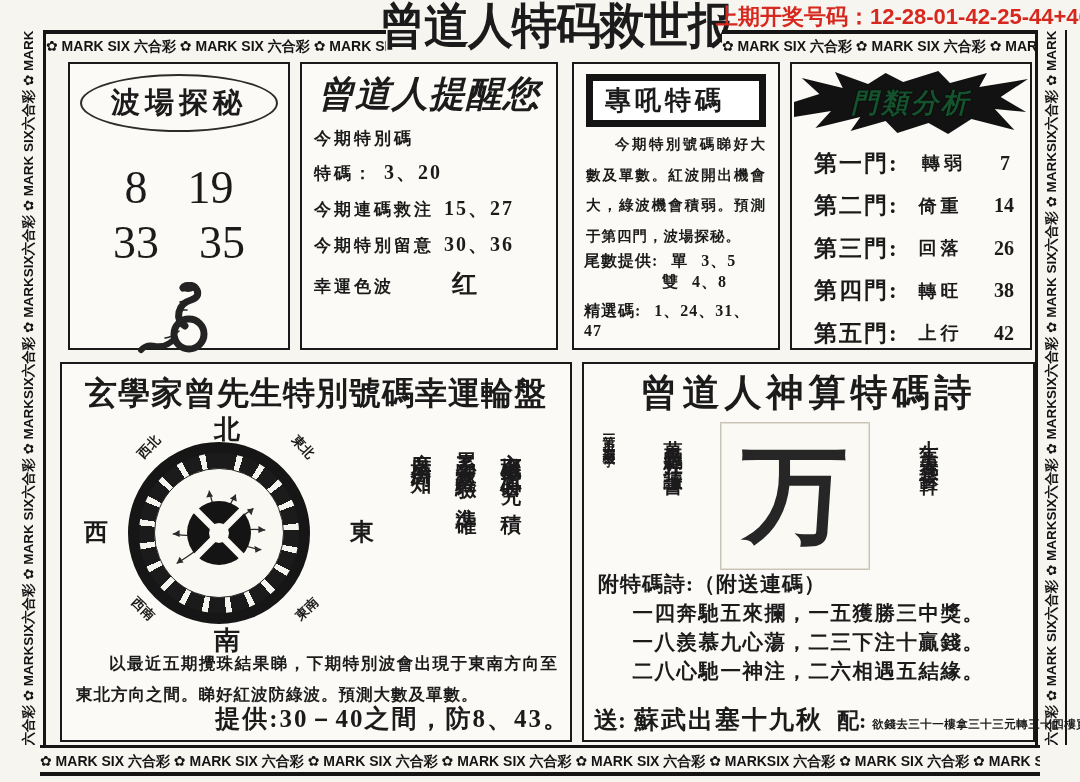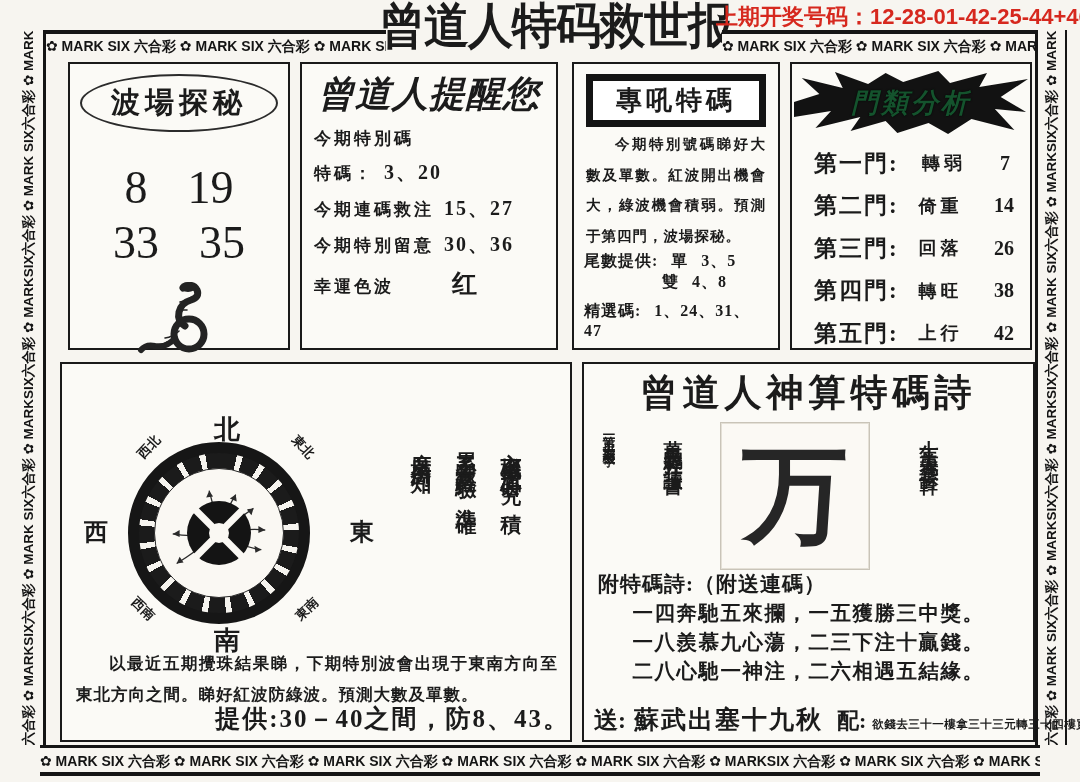--- a/index.html
+++ b/index.html
@@ -49,21 +49,21 @@
   
   .b2-title{text-align:center;font-size:36px;font-weight:900;margin:6px 0 8px;
     letter-spacing:1px;font-style:italic;}
   .b2-row{display:flex;align-items:baseline;margin:0 0 9px 12px;font-weight:700;}
   .b2-label{font-size:17px;letter-spacing:3px;}
   .b2-val{font-size:20px;margin-left:10px;letter-spacing:2px;}
   .b2-red{font-size:25px;margin-left:58px;}
   .zodiac{display:inline-flex;gap:26px;margin-left:40px;}
 
   
-  .b3-head{margin:10px 12px 2px;border:7px solid #141414;text-align:center;
+  .b3-head{margin:10px 12px 2px;border:7px solid #141414;
     font-size:26px;font-weight:900;letter-spacing:4px;padding:2px 12px;background:#fff;}
   .b3-para{margin:2px 12px 0;font-size:14.5px;line-height:30.5px;font-weight:600;
     text-align:justify;text-indent:2em;letter-spacing:1px;}
   .b3-line{margin:0 10px;font-size:16px;font-weight:800;letter-spacing:1px;}
   .b3-line.indent{margin-left:88px;}
   .b3-line .v{font-weight:700;margin-left:8px;}
 
   
   .burst{position:relative;height:66px;margin:6px 2px 6px;}
   .burst svg{position:absolute;inset:0;width:100%;height:100%;}
@@ -248,20 +248,21 @@
       <span class="gate-num">38</span>
     </div>
     <div class="gate-row">
       <span class="gate-name">第五門:</span>
       <span class="gate-trend">上行</span>
       <span class="gate-num">42</span>
     </div>
   </div>
 
   <div class="box" style="left:60px;top:362px;width:512px;height:380px;border-width:2.5px;">
+    <div class="b5-title">玄學家曾先生特別號碼幸運輪盤</div>
     <div class="wheel-area">
       <span class="dir dir-n">北</span>
       <span class="dir dir-s">南</span>
       <span class="dir dir-w">西</span>
       <span class="dir dir-e">東</span>
       <span class="dir dir-diag dir-nw">西北</span>
       <span class="dir dir-diag dir-ne">東北</span>
       <span class="dir dir-diag dir-sw">西南</span>
       <span class="dir dir-diag dir-se">東南</span>
       <div class="wheel">

